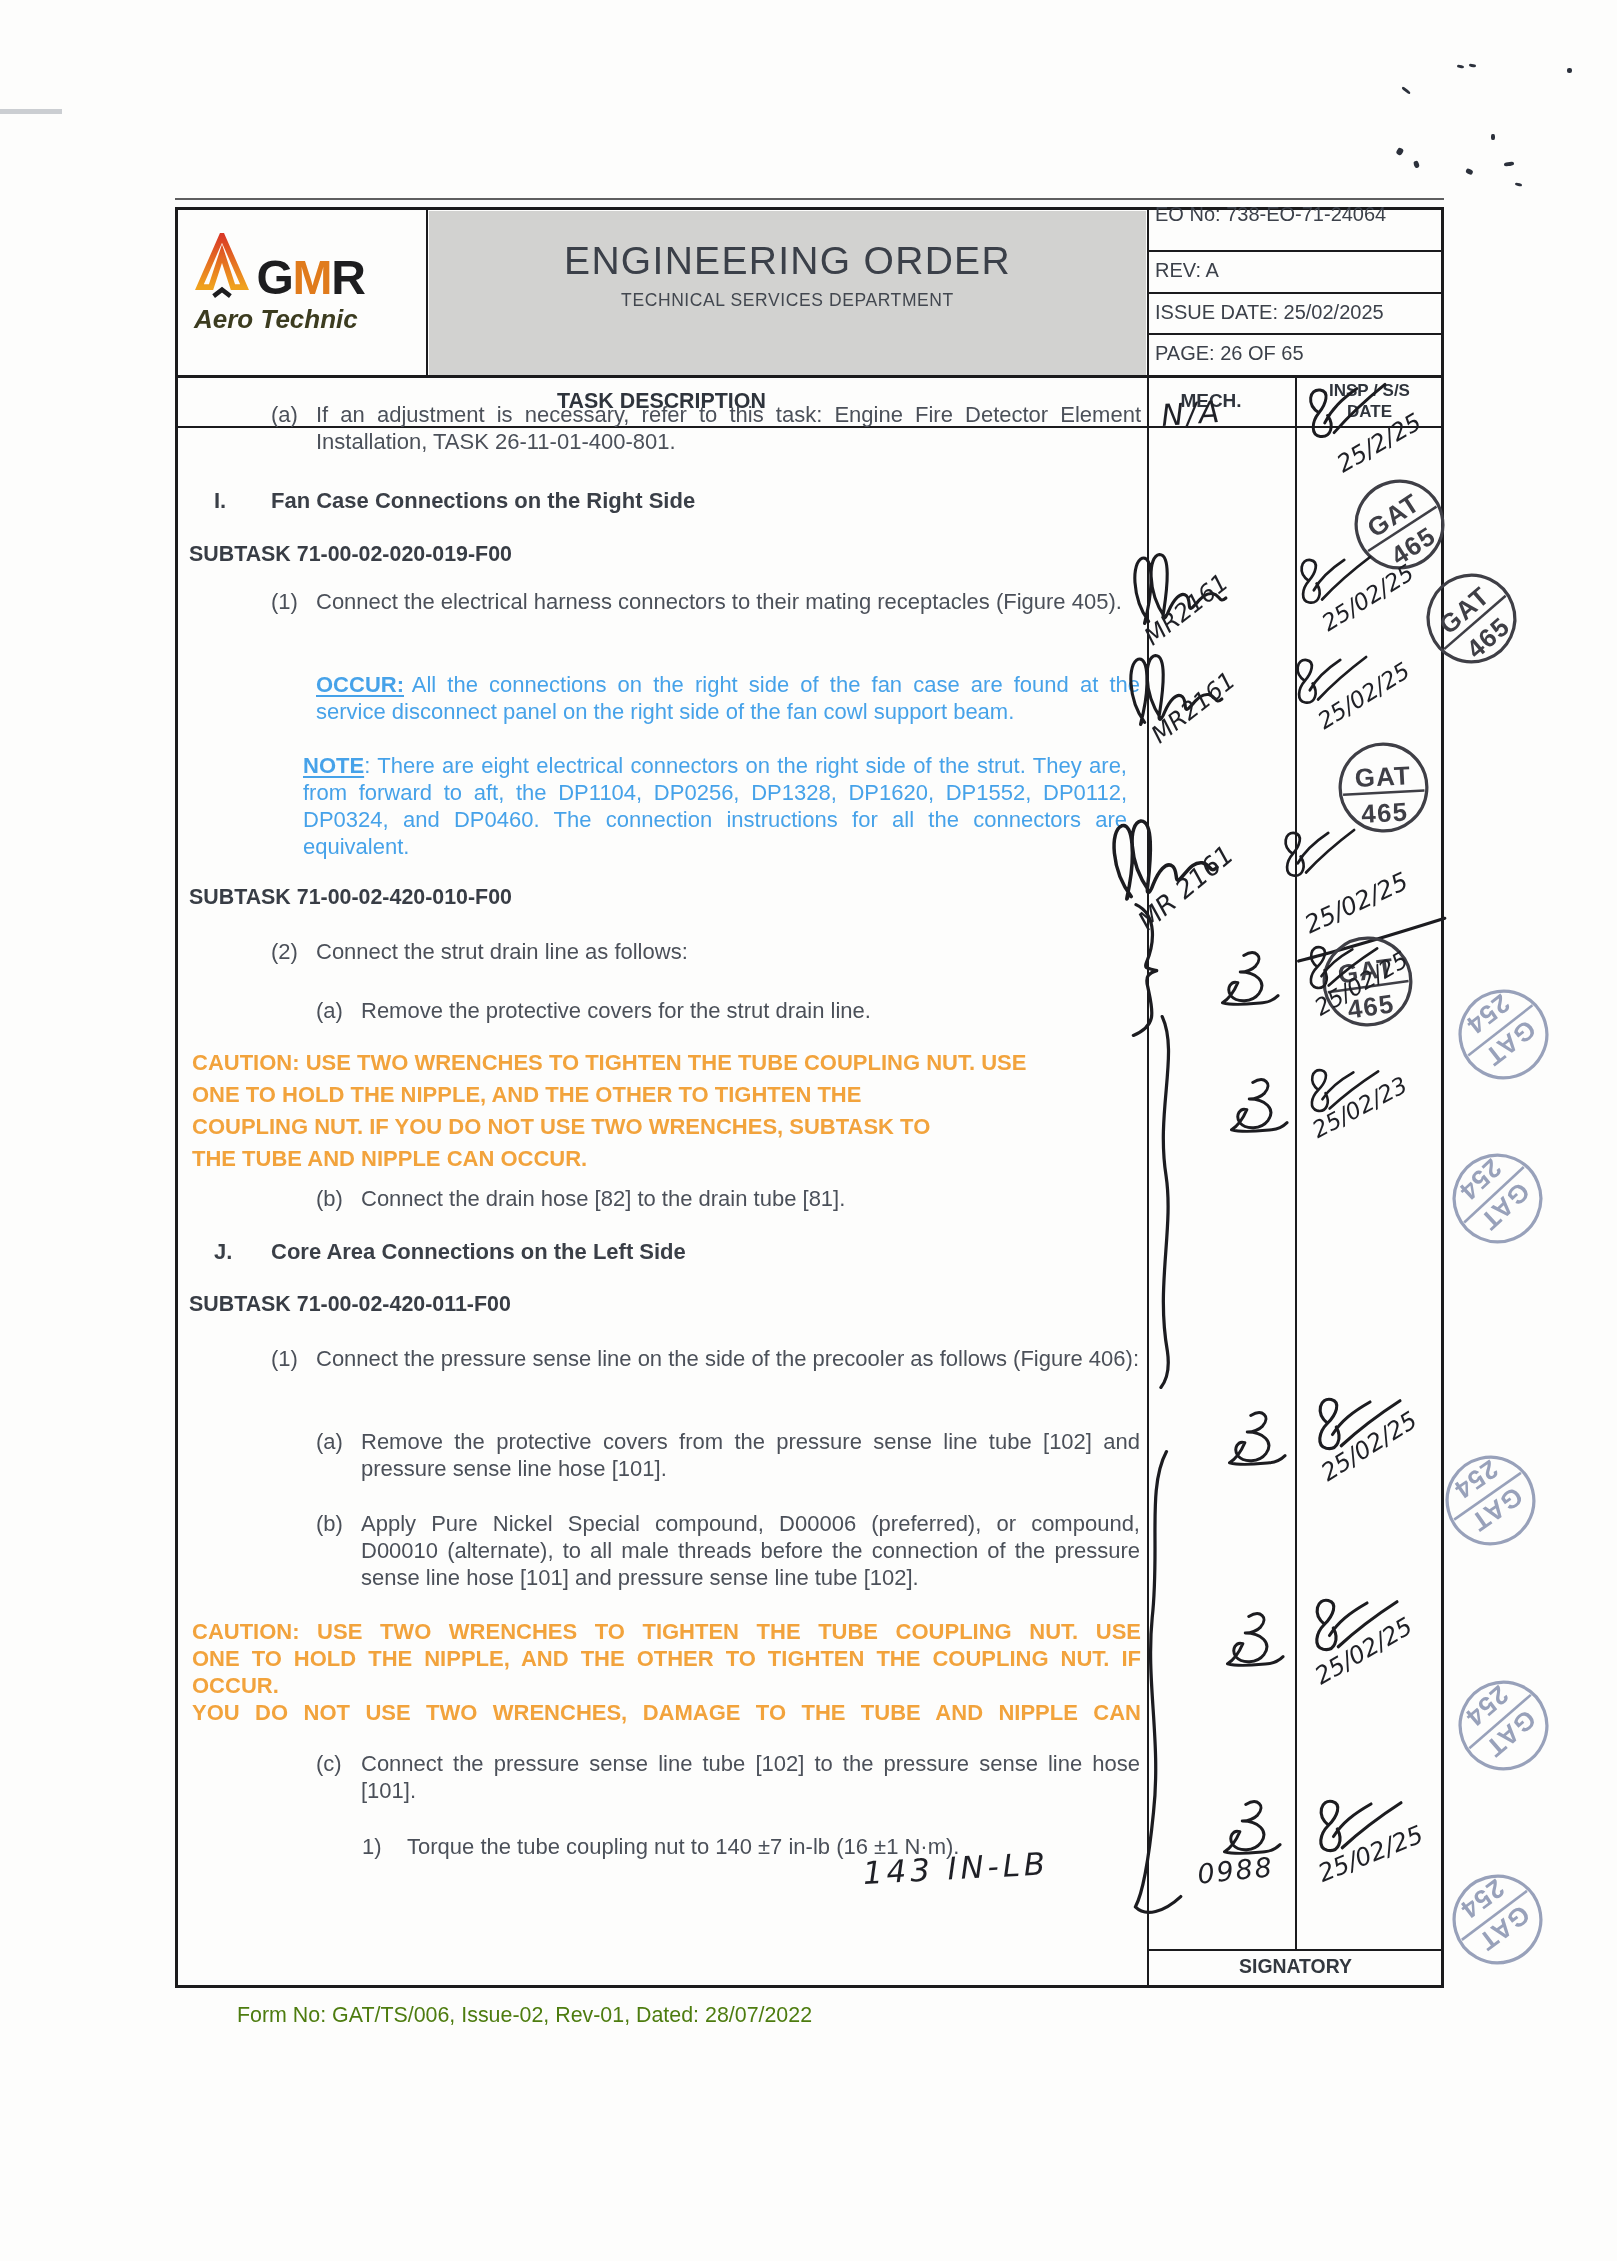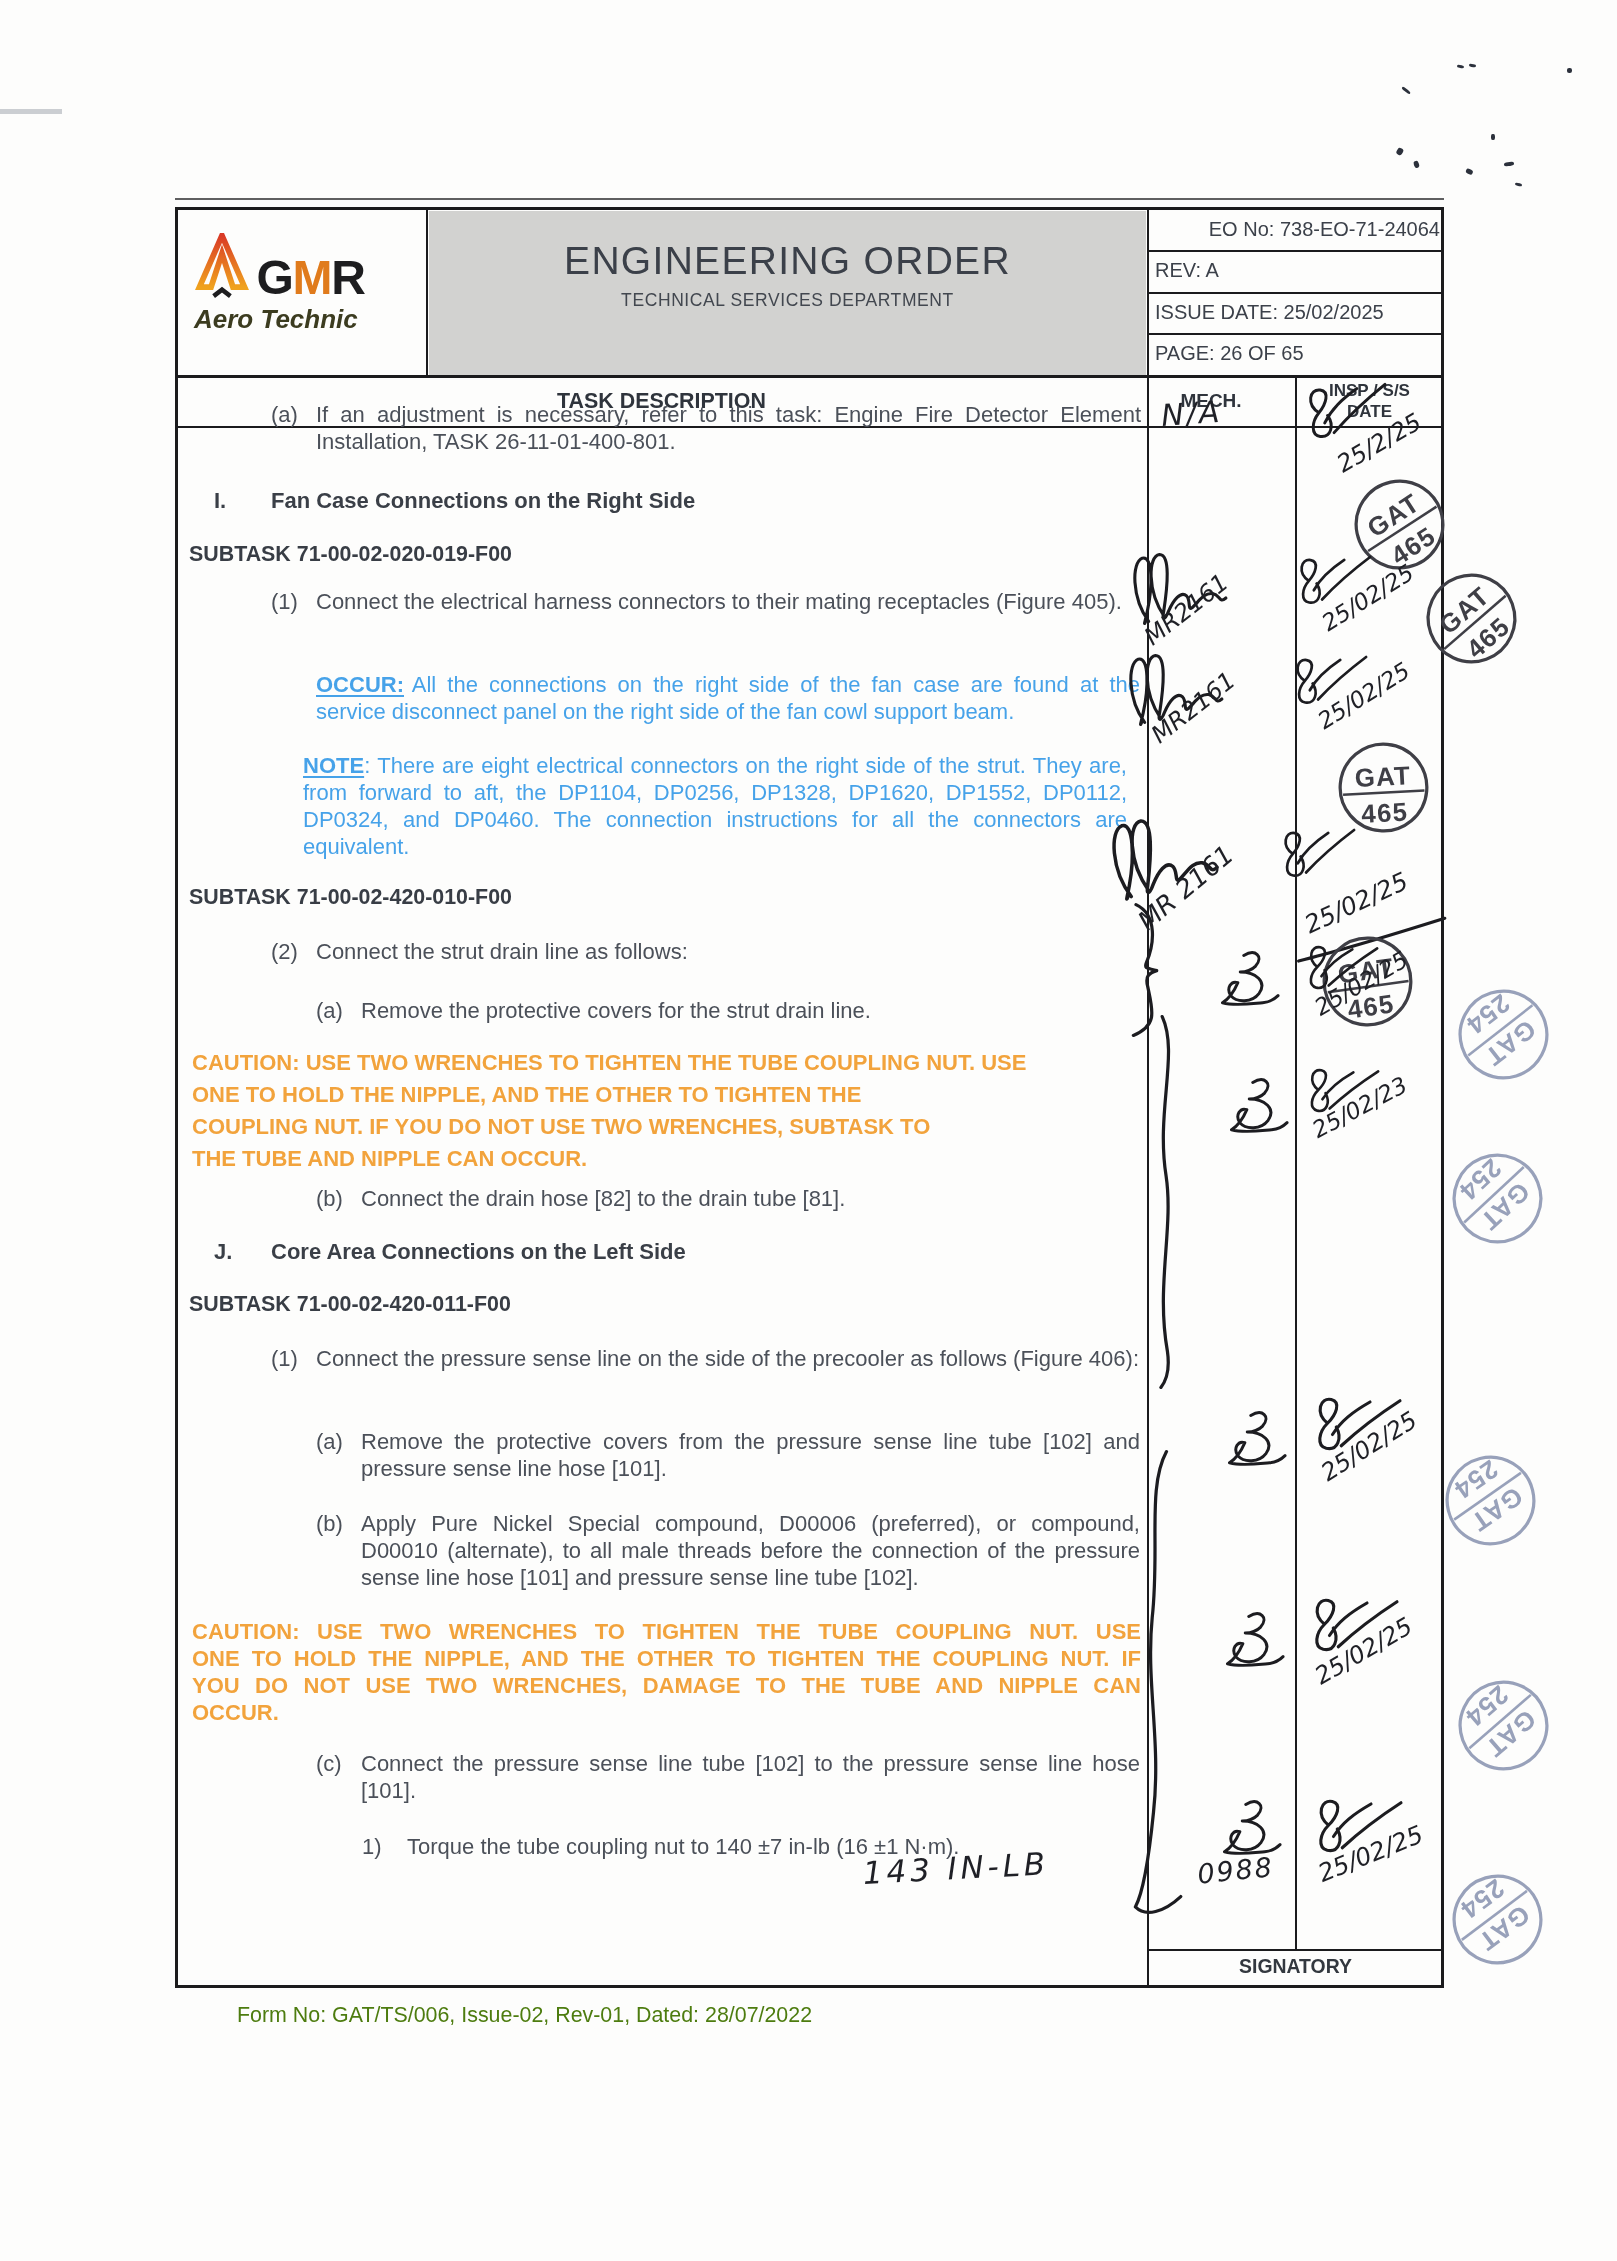--- a/index.html
+++ b/index.html
@@ -98,21 +98,21 @@
         <path d="M30,98 L43,88 L56,98" fill="none" stroke="#1d1d1f" stroke-width="7"></path>
       </svg>
       <div class="gmr-text"><span>G</span><span class="m">M</span><span>R</span></div>
     </div>
     <div class="aero">Aero Technic</div>
   </div>
 
   <div class="eo-title">ENGINEERING ORDER</div>
   <div class="eo-sub">TECHNICAL SERVICES DEPARTMENT</div>
 
-  <div class="info-row" style="top:209px;text-align:right;">EO No: 738-EO-71-24064</div>
+  <div class="info-row" style="top:194px;">EO No: 738-EO-71-24064</div>
   <div class="info-row" style="top:250px;">REV: A</div>
   <div class="info-row" style="top:292px;">ISSUE DATE: 25/02/2025</div>
   <div class="info-row" style="top:333px;">PAGE: 26 OF 65</div>
 
   <div class="colhead" style="left:176px; top:389px; width:971px; font-size:21.4px;">TASK DESCRIPTION</div>
   <div class="colhead" style="left:1147px; top:390px; width:128px; font-size:19px;">MECH.</div>
   <div class="colhead" style="left:1295px; top:380px; width:149px; font-size:17px; line-height:21px;">
     <div>INSP / S/S</div>
     <div>DATE</div>
   </div>
@@ -184,22 +184,22 @@
   </div>
 
   <div class="para" style="left:316px; top:1510px; width:824px;">
     <div class="plabel">(b)</div>
     <div class="ptext">Apply Pure Nickel Special compound, D00006 (preferred), or compound, D00010 (alternate), to all male threads before the connection of the pressure sense line hose [101] and pressure sense line tube [102].</div>
   </div>
 
   <div class="caution c2 just" style="top:1618px;">
     <div class="cline">CAUTION: USE TWO WRENCHES TO TIGHTEN THE TUBE COUPLING NUT. USE</div>
     <div class="cline">ONE TO HOLD THE NIPPLE, AND THE OTHER TO TIGHTEN THE COUPLING NUT. IF</div>
+    <div class="cline" style="text-align-last:left;">OCCUR.</div>
     <div class="cline">YOU DO NOT USE TWO WRENCHES, DAMAGE TO THE TUBE AND NIPPLE CAN</div>
-    <div class="cline" style="text-align-last:left;">OCCUR.</div>
   </div>
 
   <div class="para" style="left:316px; top:1750px; width:824px;">
     <div class="plabel">(c)</div>
     <div class="ptext">Connect the pressure sense line tube [102] to the pressure sense line hose [101].</div>
   </div>
 
   <div class="para" style="left:362px; top:1833px; width:779px;">
     <div class="plabel">1)</div>
     <div class="single">Torque the tube coupling nut to 140 ±7 in-lb (16 ±1 N·m).</div>

